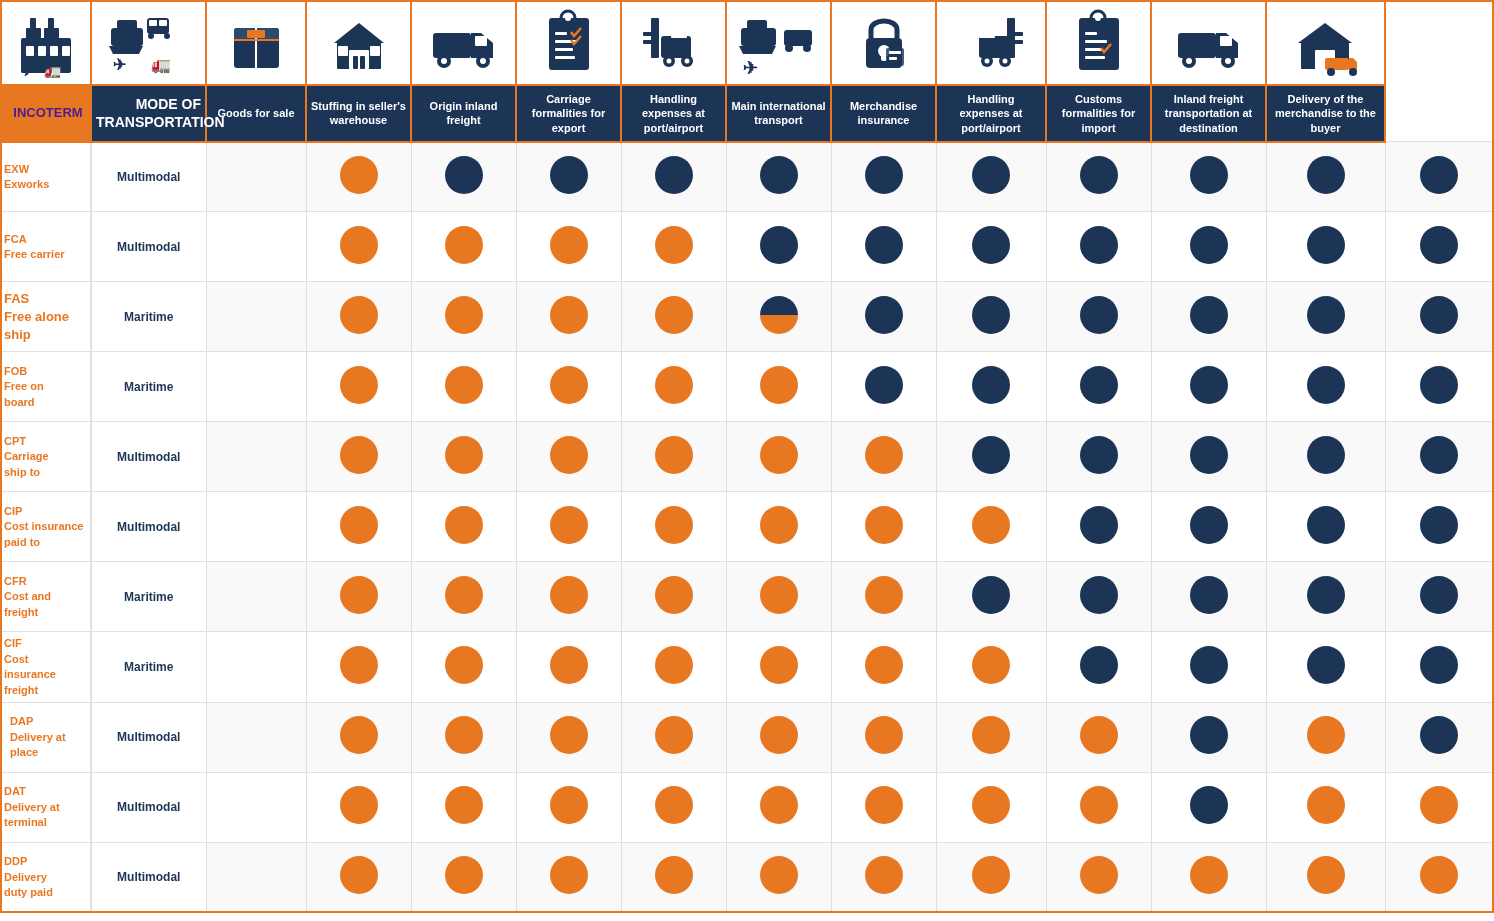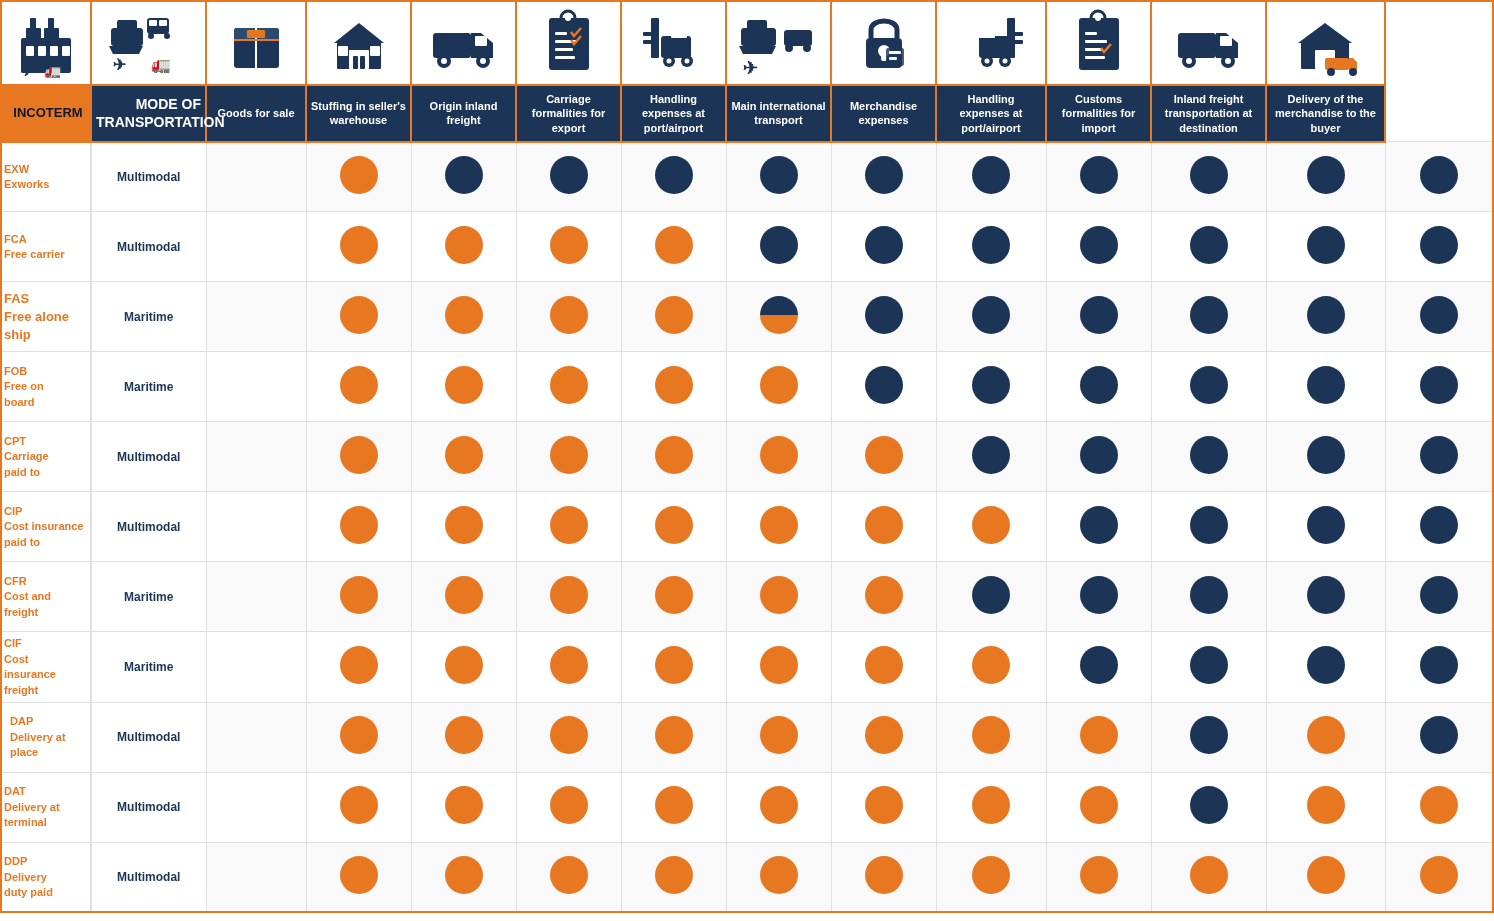--- a/index.html
+++ b/index.html
@@ -314,29 +314,29 @@
 
             <rect x="32" y="50" width="24" height="12" fill="#e87722" rx="2"></rect>
             <polygon points="56,50 56,62 64,62 64,54 60,50" fill="#e87722"></polygon>
             <circle cx="38" cy="64" r="4" fill="#1c3557"></circle>
             <circle cx="60" cy="64" r="4" fill="#1c3557"></circle>
           </svg>
         </th>
       </tr>
 
       <tr class="header-row">
-        <th style="background:#e87722; color:#0f172a; font-size:13px;padding-left:8px;">INCOTERM</th>
+        <th style="background:#e87722; color:#4c1d95; font-size:13px;padding-left:8px;">INCOTERM</th>
         <th style="font-size:14px;text-align:right;">MODE OF TRANSPORTATION</th>
         <th>Goods for sale</th>
         <th>Stuffing in seller's warehouse</th>
         <th>Origin inland freight</th>
         <th>Carriage formalities for export</th>
         <th>Handling expenses at port/airport</th>
         <th>Main international transport</th>
-        <th>Merchandise expenses</th>
+        <th>Merchandise insurance</th>
         <th>Handling expenses at port/airport</th>
         <th>Customs formalities for import</th>
         <th>Inland freight transportation at destination</th>
         <th>Delivery of the merchandise to the buyer</th>
       </tr>
     </thead>
     <tbody id="table-body">
 
     <tr>
           <td class="incoterm-cell" style="font-size: 11px; font-weight: bold; color: rgb(232, 119, 34); line-height: 1.4; white-space: pre-line;">EXW
@@ -404,21 +404,21 @@
           <td><span class="dot-navy"></span></td>
           <td><span class="dot-navy"></span></td>
           <td><span class="dot-navy"></span></td>
           <td><span class="dot-navy"></span></td>
           <td><span class="dot-navy"></span></td>
           <td><span class="dot-navy"></span></td>
         </tr>
         <tr>
           <td class="incoterm-cell" style="font-size: 11px; font-weight: bold; color: rgb(232, 119, 34); line-height: 1.4; white-space: pre-line;">CPT
 Carriage
-paid to</td>
+ship to</td>
           <td class="transport-cell">Multimodal</td>
           <td><span></span></td>
           <td><span class="dot-orange"></span></td>
           <td><span class="dot-orange"></span></td>
           <td><span class="dot-orange"></span></td>
           <td><span class="dot-orange"></span></td>
           <td><span class="dot-orange"></span></td>
           <td><span class="dot-orange"></span></td>
           <td><span class="dot-navy"></span></td>
           <td><span class="dot-navy"></span></td>

